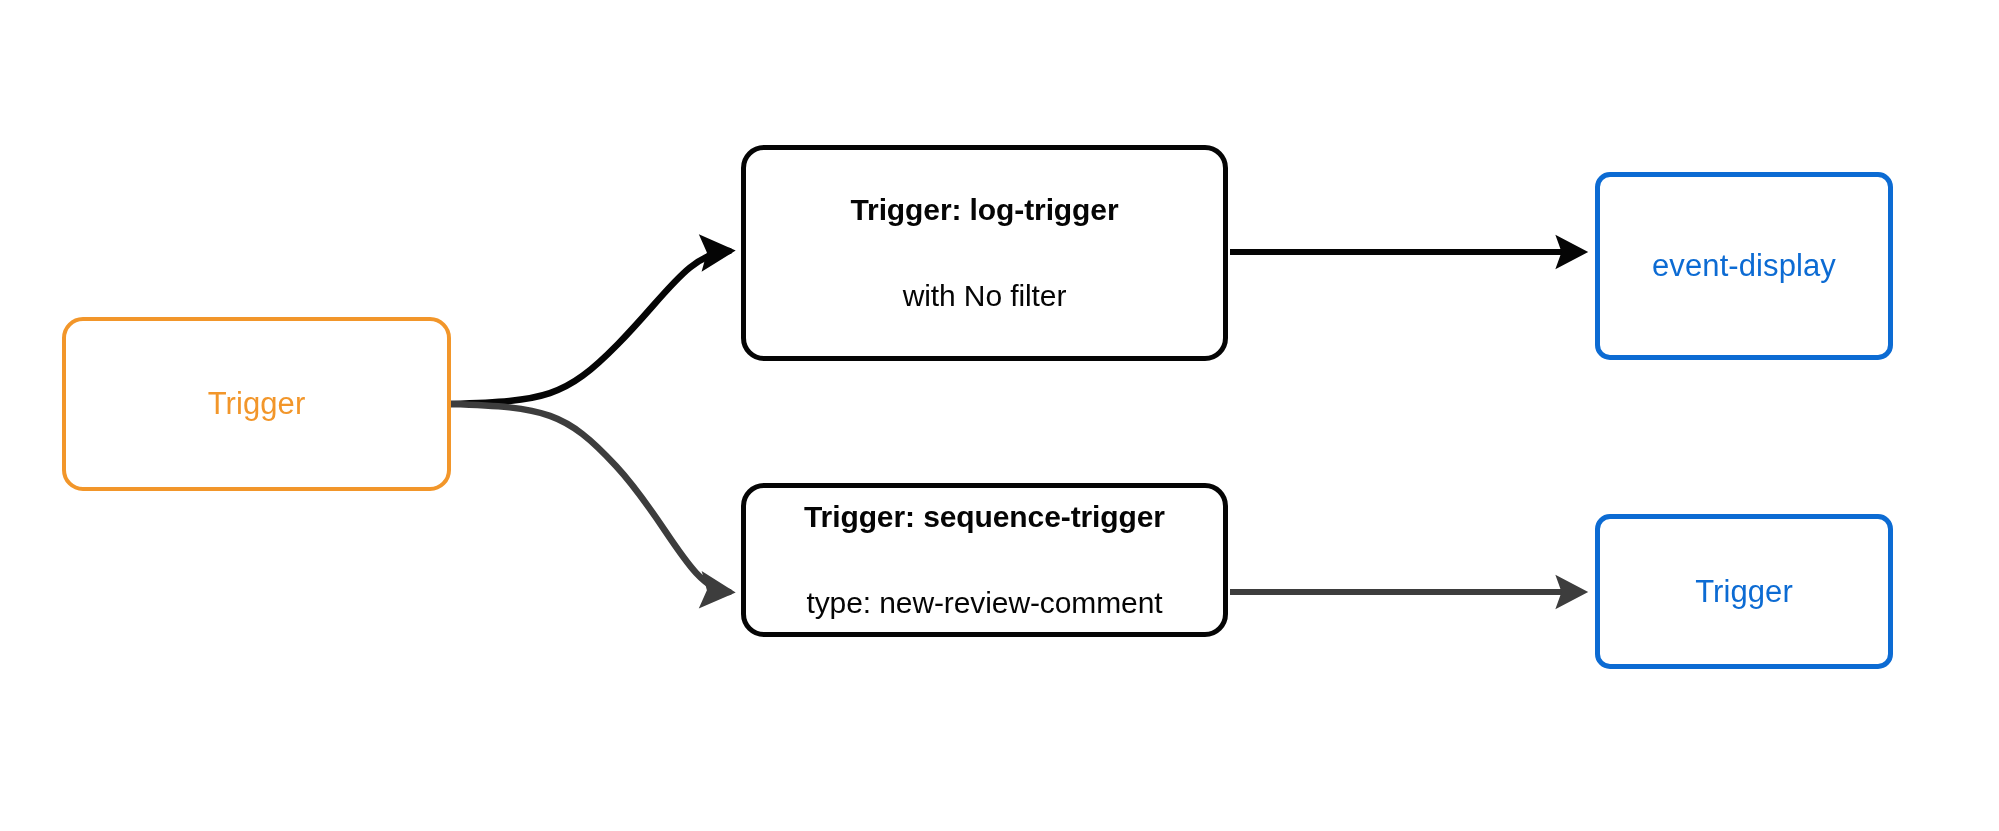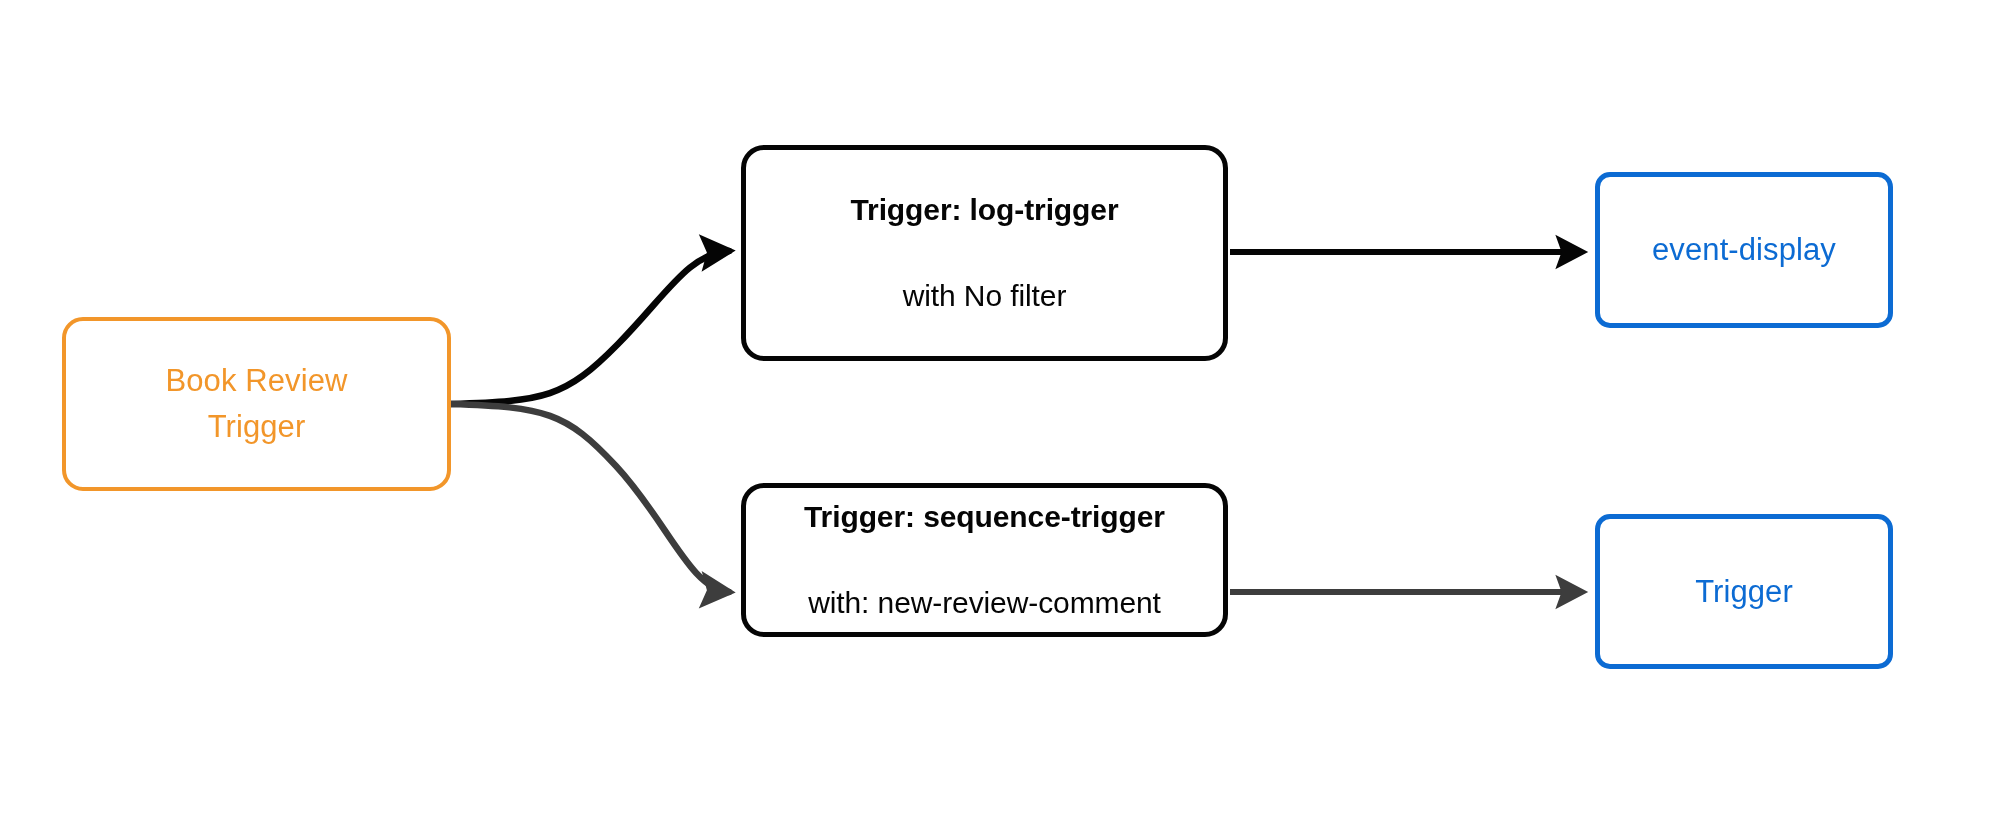--- a/index.html
+++ b/index.html
@@ -83,21 +83,21 @@
   .node-sink {
     left: 1595px;
     width: 298px;
     border: 5px solid #0C6BD3;
     border-radius: 15px;
     color: #0C6BD3;
     font-size: 31px;
     font-weight: 400;
     letter-spacing: 0.1px;
   }
-  .node-sink-top    { top: 172px; height: 156px; }
+  .node-sink-top    { top: 172px; height: 188px; }
   .node-sink-bottom { top: 514px; height: 155px; }
 </style>
 </head>
 <body>
 
 <div id="canvas">
 
   <svg id="edge-layer" viewBox="0 0 1999 831" width="1999" height="831">
     <defs>
       <marker id="arrow-black" viewBox="0 0 12 12" refX="9.2" refY="6" markerWidth="6.2" markerHeight="6.2" orient="auto-start-reverse" markerUnits="strokeWidth">
@@ -111,32 +111,31 @@
     <path d="M 451 404 C 545 401 565 398 618 344 C 668 293 688 254 729 251" fill="none" stroke="#050505" stroke-width="6.5" stroke-linecap="round" marker-end="url(#arrow-black)"></path>
 
     <path d="M 451 404 C 545 407 566 412 616 466 C 668 522 690 589 729 592" fill="none" stroke="#3D3D3D" stroke-width="6.5" stroke-linecap="round" marker-end="url(#arrow-gray)"></path>
 
     <path d="M 1230 252 L 1582 252" fill="none" stroke="#050505" stroke-width="6" stroke-linecap="butt" marker-end="url(#arrow-black)"></path>
 
     <path d="M 1230 592 L 1582 592" fill="none" stroke="#3D3D3D" stroke-width="6" stroke-linecap="butt" marker-end="url(#arrow-gray)"></path>
   </svg>
 
   <div class="node node-broker">
-    <span class="ln">Book Review</span>
     <span class="ln">Trigger</span>
   </div>
 
   <div class="node node-trigger node-trigger-top">
     <span class="trigger-title">Trigger: log-trigger</span>
     <span class="trigger-sub">with No filter</span>
   </div>
 
   <div class="node node-trigger node-trigger-bottom">
     <span class="trigger-title">Trigger: sequence-trigger</span>
-    <span class="trigger-sub">with: new-review-comment</span>
+    <span class="trigger-sub">type: new-review-comment</span>
   </div>
 
   <div class="node node-sink node-sink-top">
     <span>event-display</span>
   </div>
 
   <div class="node node-sink node-sink-bottom">
     <span>Trigger</span>
   </div>
 

